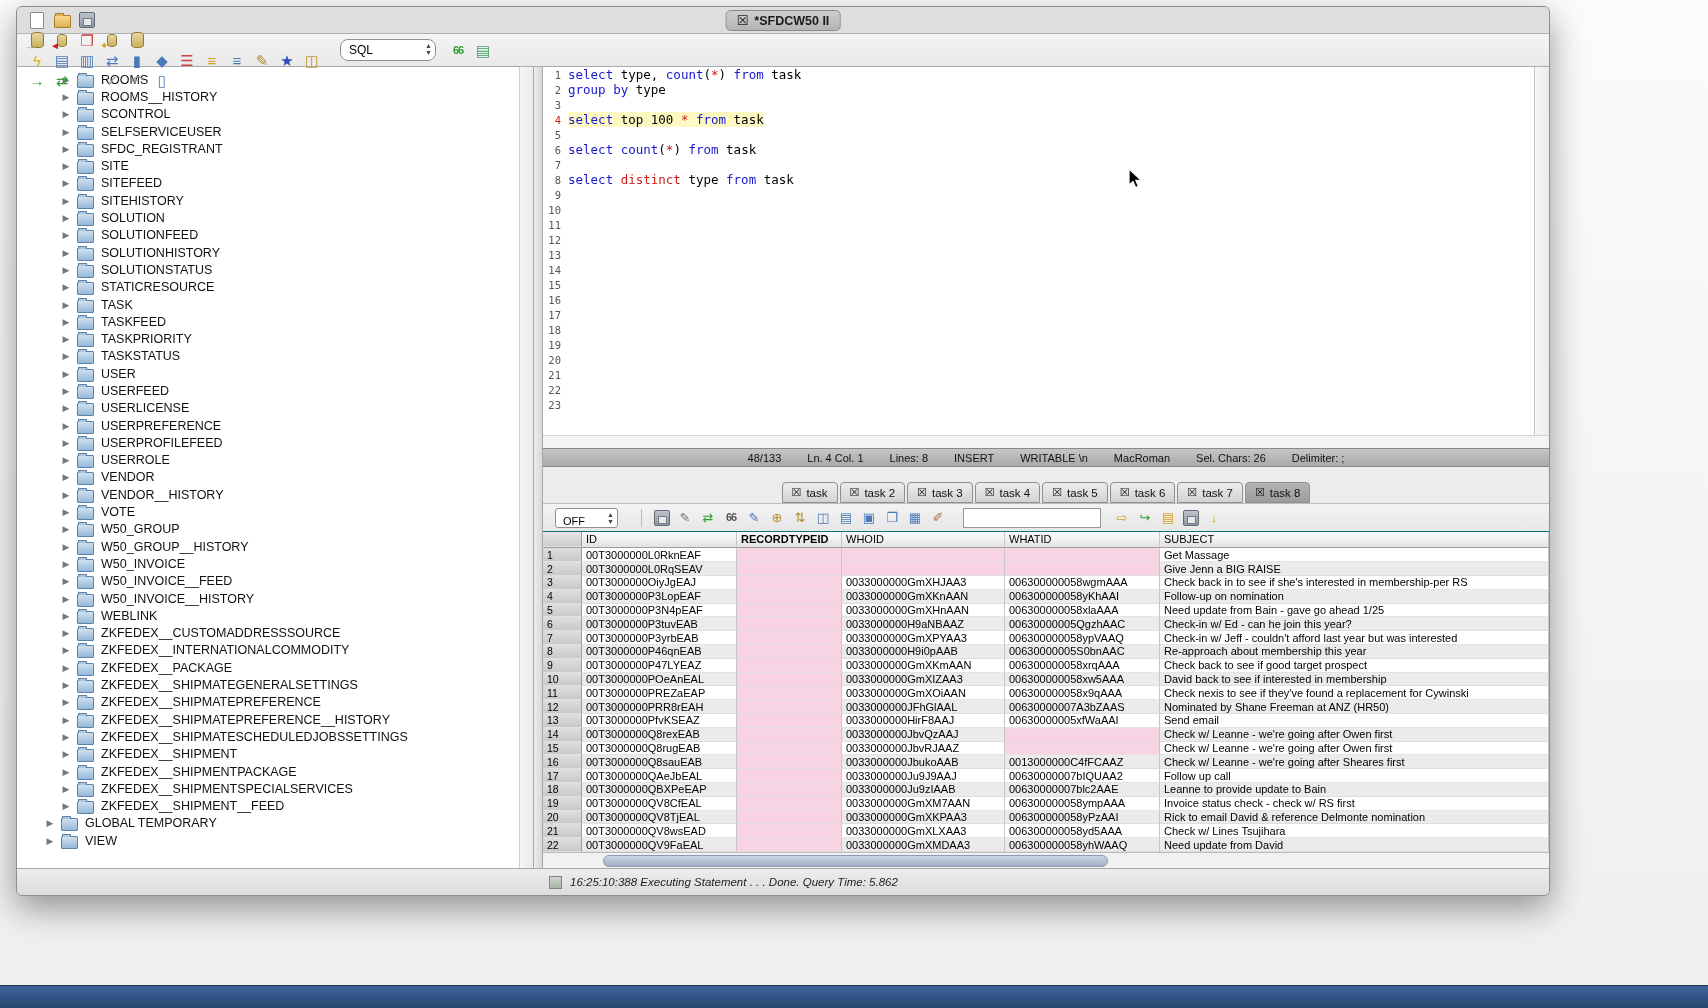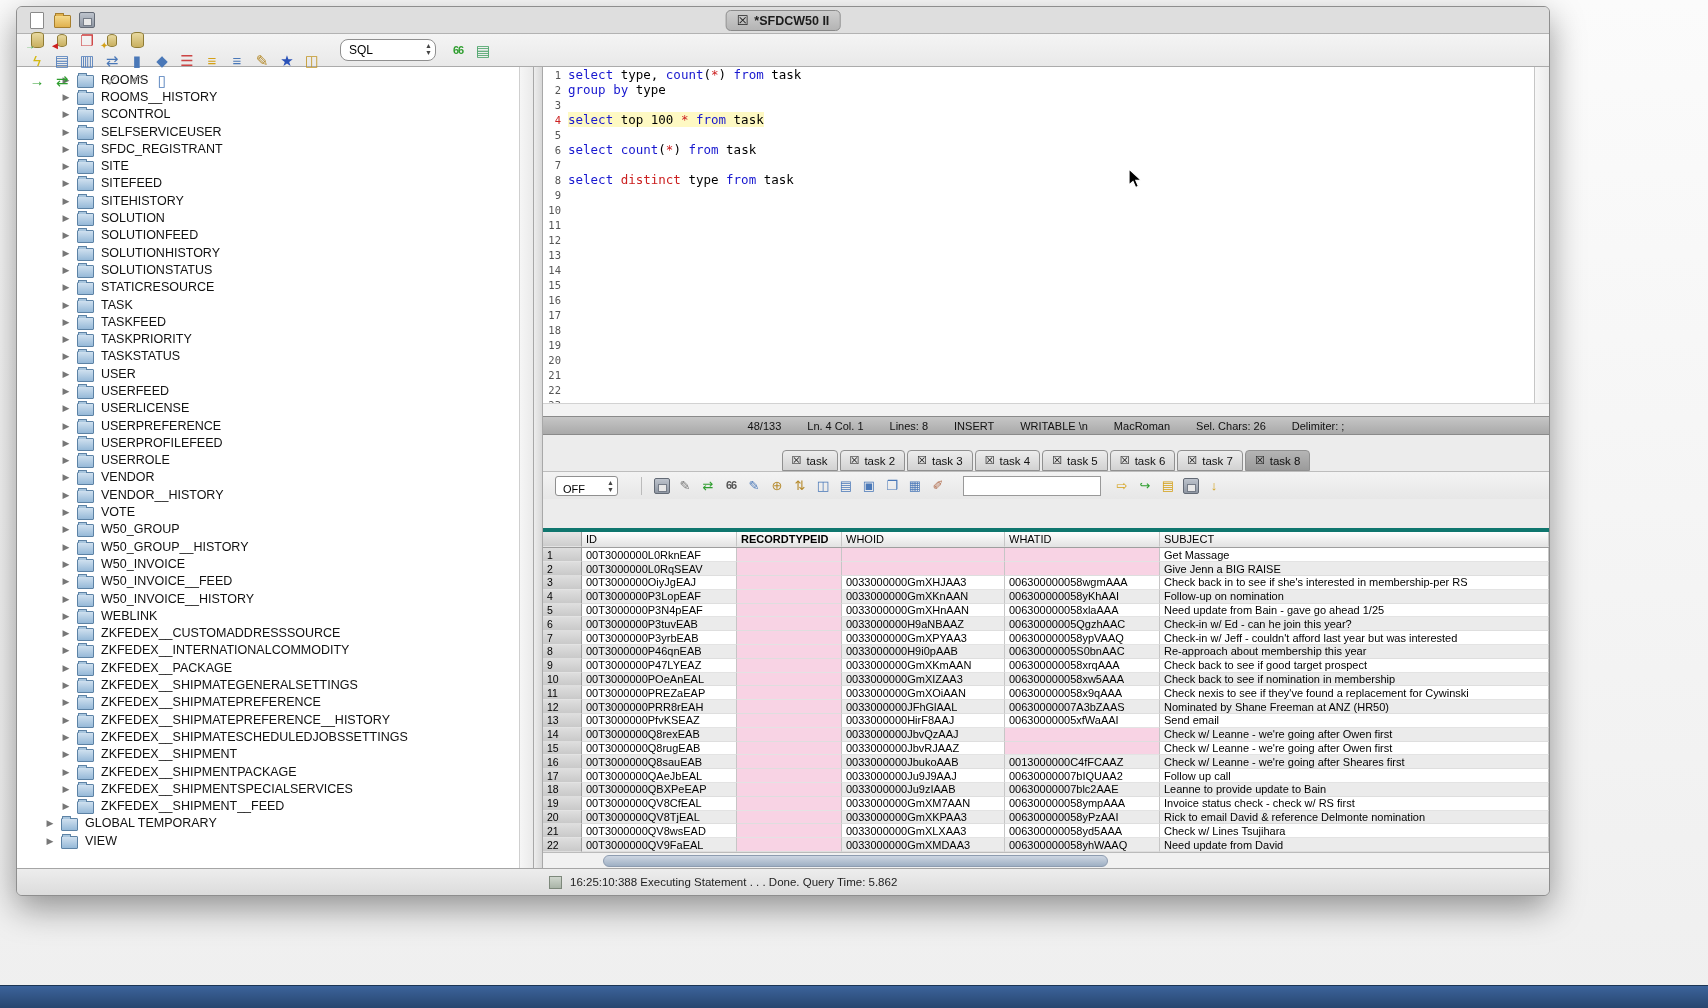--- a/index.html
+++ b/index.html
@@ -86,21 +86,21 @@
   
   .rtoolbar{height:27px;background:linear-gradient(#f3f3f3,#e7e7e7);border-top:1px solid #bdbdbd;
             display:flex;align-items:center;padding-left:12px;gap:6px;flex:0 0 auto;}
   .limit-select{width:54px;height:18px;background:#fff;border:1px solid #8f8f8f;border-radius:3px;
                 display:flex;align-items:flex-end;font-size:11px;padding-left:7px;position:relative;margin-right:12px;}
   .rtoolbar .tb{width:18px;height:18px;font-size:13px;}
   .search-box{width:132px;height:16px;background:#fff;border:1px solid #999;margin:0 6px;}
   .vsep{width:1px;height:18px;background:#bbb;margin:0 5px;}
 
   
-  .grid{flex:0 0 auto;background:#fff;overflow:hidden;border-top:4px solid #0f766e;margin-top:29px;}
+  .grid{flex:0 0 auto;background:#fff;overflow:hidden;border-top:1px solid #0f766e;}
   .grow{display:flex;height:13.8px;font-size:11px;color:#000;}
   .grow.header{height:15px;background:linear-gradient(#fefefe,#e2e2e2);border-bottom:1px solid #9e9e9e;font-size:11px;}
   .gc{border-right:1px solid #c6c6c6;padding:0 4px;white-space:nowrap;overflow:hidden;display:flex;align-items:center;flex:0 0 auto;}
   .c-num{width:30px;background:linear-gradient(#dedede,#c9c9c9);border-right:1px solid #9e9e9e;border-bottom:1px solid #b0b0b0;font-size:10.5px;}
   .c-id{width:146px;}
   .c-rt{width:96px;font-weight:bold;}
   .c-who{width:154px;}
   .c-what{width:146px;}
   .c-subj{width:380px;}
   .grow:not(.header):nth-child(odd){background:#ebebeb;}
@@ -108,21 +108,21 @@
   .grow:not(.header):nth-child(odd) .gc{border-bottom:1px solid #dedede;}
   .pink{background:#f8d3e4 !important;}
   .header .c-num{background:linear-gradient(#e6e6e6,#cdcdcd);}
 
   .grid-hsb{height:15px;background:#f1f1f1;border-top:1px solid #bbb;position:relative;flex:0 0 auto;}
   .grid-hsb .thumb{position:absolute;left:6%;top:2px;width:50%;height:10px;border-radius:6px;
                    background:linear-gradient(#cdd6e2,#9fb0c4);border:1px solid #8d9cb0;}
 
   
   .bottom-status{height:26px;background:linear-gradient(#ededed,#dcdcdc);border-top:1px solid #a5a5a5;
-                 display:flex;align-items:center;padding-left:532px;gap:8px;font-size:11.5px;color:#222;flex:0 0 auto;}
+                 display:flex;align-items:center;padding-left:532px;gap:8px;font-size:11.5px;color:#222;flex:0 0 auto;font-style:italic;}
   .status-sq{width:11px;height:11px;background:linear-gradient(#cfd6cd,#a9b4a7);border:1px solid #7d887b;}
 
   
   .cursor{position:absolute;left:1128px;top:168px;z-index:50;pointer-events:none;}
 </style>
 </head>
 <body>
 
 <div class="desktop">
   <div class="window">
@@ -635,21 +635,21 @@
               <div class="gc c-who">0033000000GmXKmAAN</div>
               <div class="gc c-what">006300000058xrqAAA</div>
               <div class="gc c-subj">Check back to see if good target prospect</div>
             </div>
             <div class="grow">
               <div class="gc c-num">10</div>
               <div class="gc c-id">00T3000000POeAnEAL</div>
               <div class="gc c-rt pink"></div>
               <div class="gc c-who">0033000000GmXIZAA3</div>
               <div class="gc c-what">006300000058xw5AAA</div>
-              <div class="gc c-subj">Check back to see if nomination in membership</div>
+              <div class="gc c-subj">David back to see if interested in membership</div>
             </div>
             <div class="grow">
               <div class="gc c-num">11</div>
               <div class="gc c-id">00T3000000PREZaEAP</div>
               <div class="gc c-rt pink"></div>
               <div class="gc c-who">0033000000GmXOiAAN</div>
               <div class="gc c-what">006300000058x9qAAA</div>
               <div class="gc c-subj">Check nexis to see if they've found a replacement for Cywinski</div>
             </div>
             <div class="grow">

